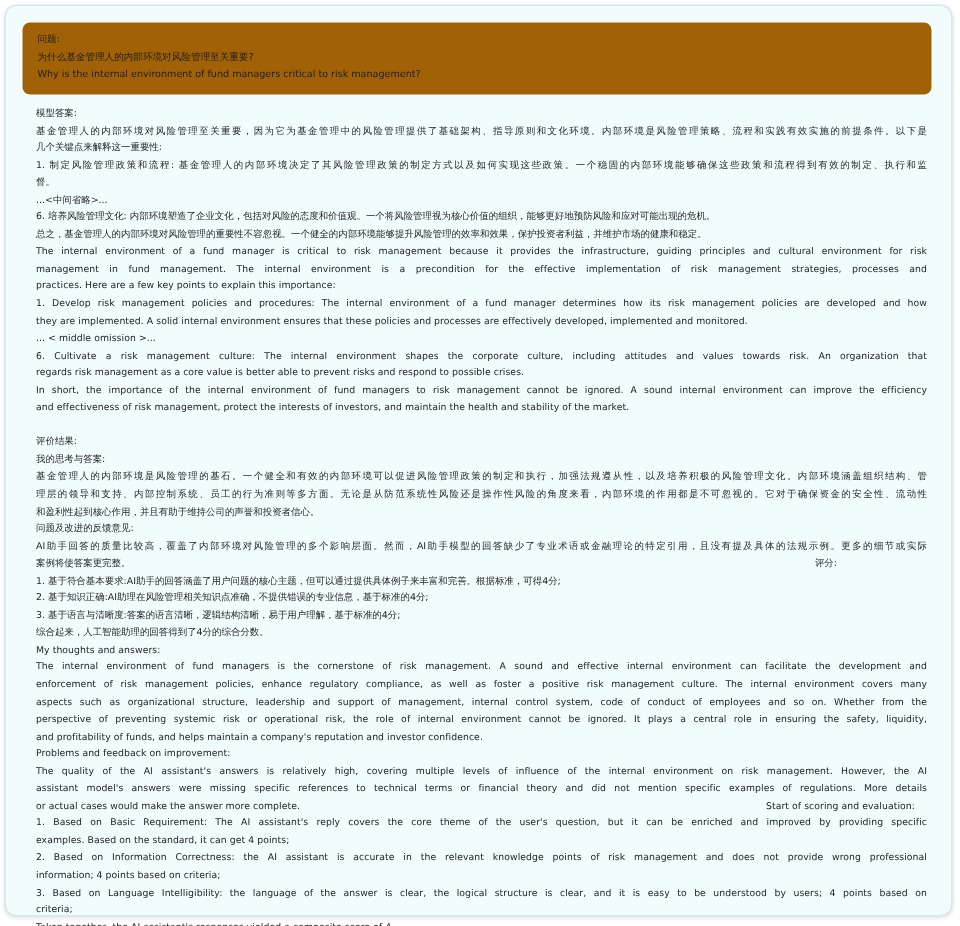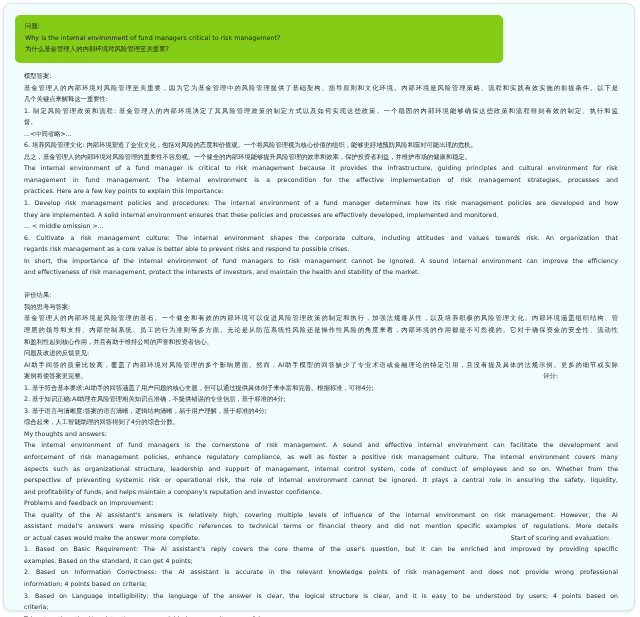--- a/index.html
+++ b/index.html
@@ -23,23 +23,23 @@
       background: #f1fcfd;
       border: 1px solid #d9e6ea;
       border-radius: 8px;
       box-shadow: 0 1px 3px rgba(0,0,0,0.12);
       box-sizing: border-box;
     }
     .question-box {
       position: absolute;
       left: 11px;
       top: 11px;
-      width: 488px;
+      width: 606px;
       height: 48px;
-      background: #84cc16;
+      background: #a16207;
       border-radius: 5px;
       box-sizing: border-box;
       padding: 6px 10px 0 10px;
     }
     .q-line {
       font-size: 6.4px;
       line-height: 11.5px;
       color: #1e1e1e;
       white-space: nowrap;
     }
@@ -69,22 +69,22 @@
       margin-right: 8px;
     }
   </style>
 </head>
 <body>
 
 <div class="card">
 
   <div class="question-box">
     <div class="q-line">问题:</div>
+    <div class="q-line">为什么基金管理人的内部环境对风险管理至关重要?</div>
     <div class="q-line">Why is the internal environment of fund managers critical to risk management?</div>
-    <div class="q-line">为什么基金管理人的内部环境对风险管理至关重要?</div>
   </div>
 
   <div class="body-text">
 
     <div class="ln left">模型答案:</div>
     <div class="ln">基金管理人的内部环境对风险管理至关重要，因为它为基金管理中的风险管理提供了基础架构、指导原则和文化环境。内部环境是风险管理策略、流程和实践有效实施的前提条件。以下是</div>
     <div class="ln left">几个关键点来解释这一重要性:</div>
     <div class="ln">1.  制定风险管理政策和流程: 基金管理人的内部环境决定了其风险管理政策的制定方式以及如何实现这些政策。一个稳固的内部环境能够确保这些政策和流程得到有效的制定、执行和监</div>
     <div class="ln left">督。</div>
     <div class="ln left">...&lt;中间省略&gt;...</div>

